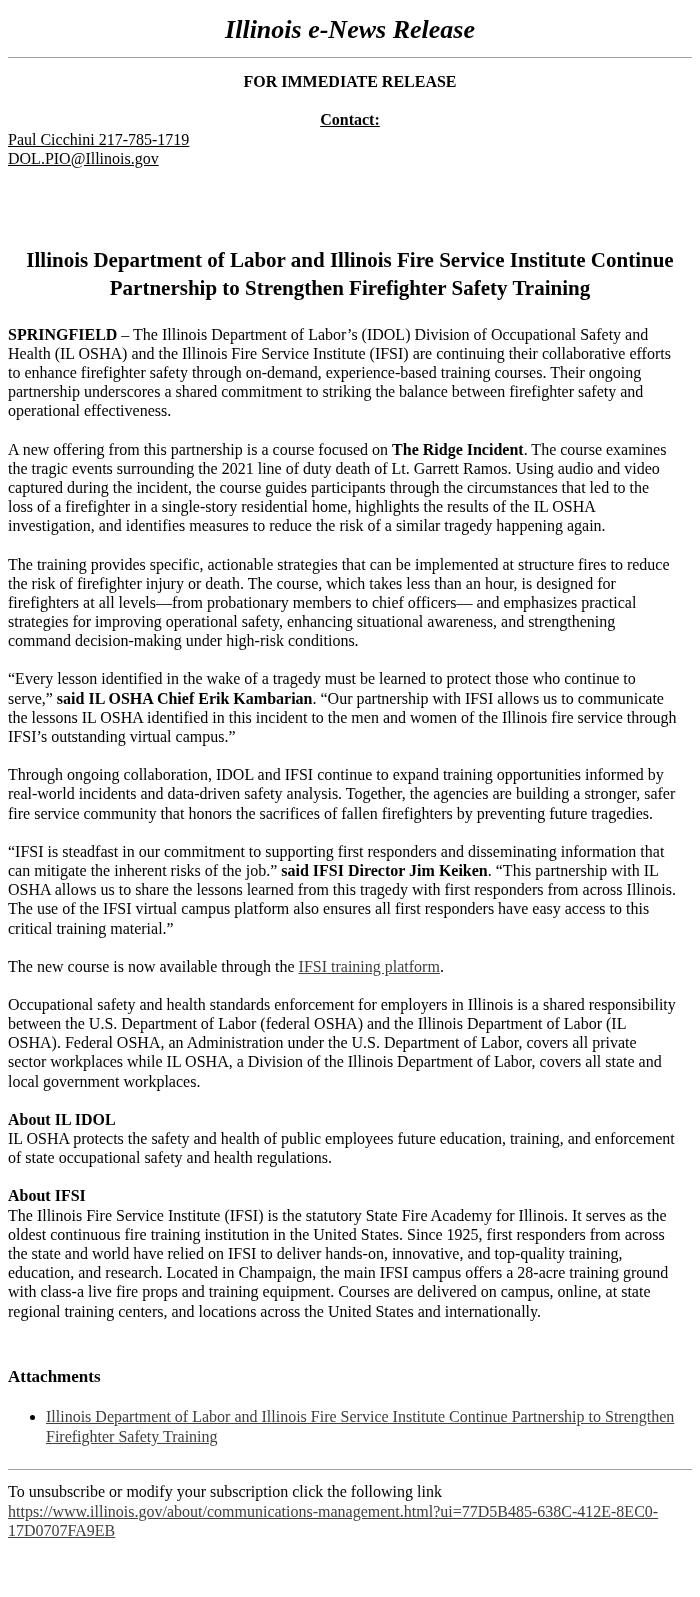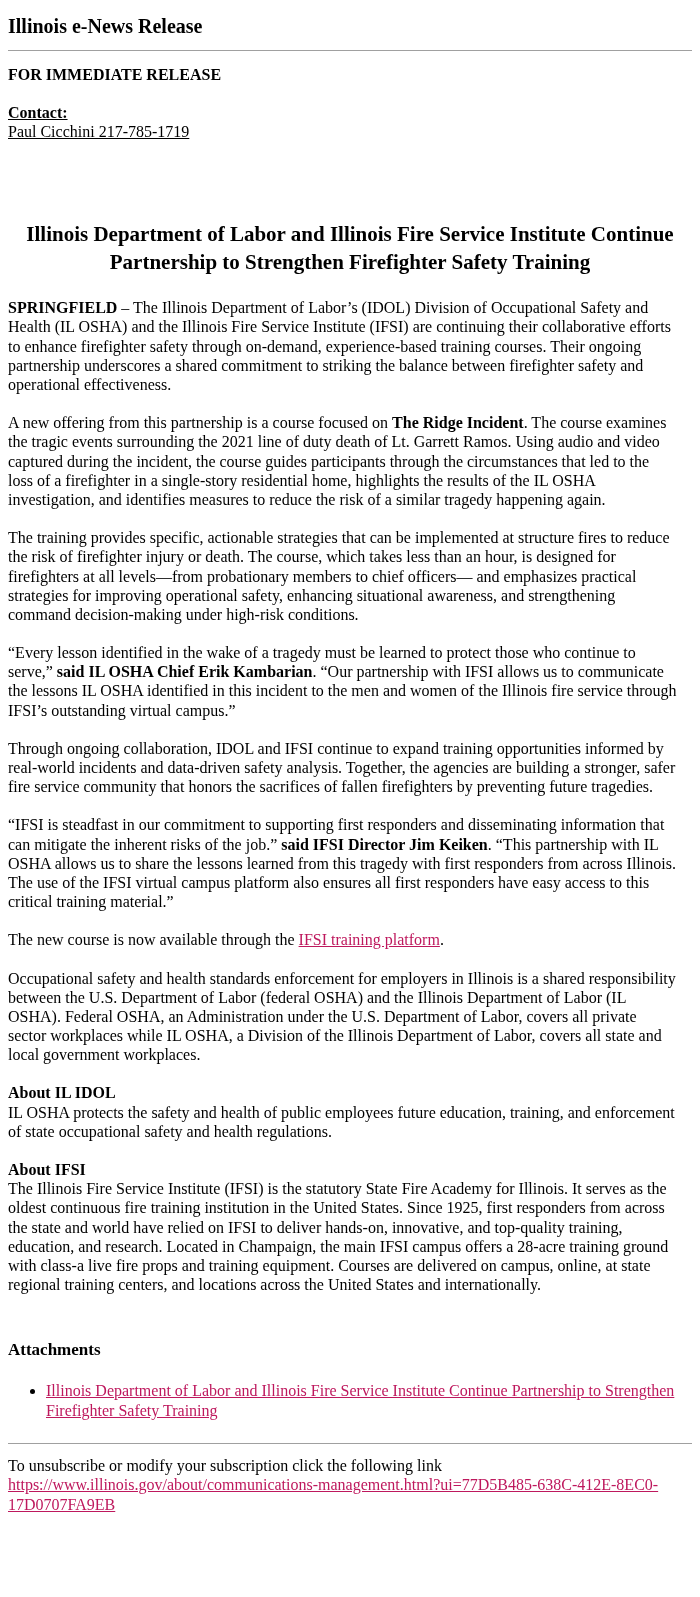--- a/index.html
+++ b/index.html
@@ -11,46 +11,47 @@
     font-size: 16px;
   }
   .page {
     width: 700px;
     min-height: 1597px;
     box-sizing: border-box;
     padding: 6px 8px 30px 8px;
     background: #ffffff;
   }
   .doc-title {
-    font-size: 20px;
+    font-size: 26px;
     font-weight: bold;
-    text-align: left;
+    text-align: center;
     margin: 8px 0 12px 0;
     line-height: 1.2;
+    font-style: italic;
   }
   hr.rule {
     border: none;
     border-top: 1px solid #a0a0a0;
     height: 0;
     margin: 0 0 14px 0;
   }
   .release-info { line-height: 1.2; margin-bottom: 19px; }
   .contact-block { line-height: 1.2; margin-bottom: 0; text-decoration: underline; }
-  .bold { font-weight: bold; }
+  .bold { font-weight: bold; text-align: center; }
   .headline {
     font-size: 21px;
     font-weight: bold;
     text-align: center;
     line-height: 1.35;
     margin: 78px 12px 22px 12px;
   }
   .article-body { line-height: 1.2; }
   .para { margin: 0 15px 19px 0; }
   .doc-link {
-    color: #be185d;
+    color: #404040;
     overflow-wrap: break-word;
     word-wrap: break-word;
   }
   .attachments-title {
     font-size: 17px;
     font-weight: bold;
     margin: 46px 0 20px 0;
     line-height: 1.2;
   }
   .attachments-list {
@@ -80,20 +81,21 @@
 
   <hr class="rule">
 
   <div class="release-info">
     <div class="bold">FOR IMMEDIATE RELEASE</div>
   </div>
 
   <div class="contact-block">
     <div class="bold">Contact:</div>
     <div>Paul Cicchini 217-785-1719</div>
+    <div>DOL.PIO@Illinois.gov</div>
   </div>
 
   <h2 class="headline">Illinois Department of Labor and Illinois Fire Service Institute Continue Partnership to Strengthen Firefighter Safety Training</h2>
 
   <div class="article-body">
       <p class="para"><span class="bold">SPRINGFIELD</span><span> – The Illinois Department of Labor’s (IDOL) Division of Occupational Safety and Health (IL OSHA) and the Illinois Fire Service Institute (IFSI) are continuing their collaborative efforts to enhance firefighter safety through on-demand, experience-based training courses. Their ongoing partnership underscores a shared commitment to striking the balance between firefighter safety and operational effectiveness.</span></p>
       <p class="para"><span>A new offering from this partnership is a course focused on </span><span class="bold">The Ridge Incident</span><span>. The course examines the tragic events surrounding the 2021 line of duty death of Lt. Garrett Ramos. Using audio and video captured during the incident, the course guides participants through the circumstances that led to the loss of a firefighter in a single-story residential home, highlights the results of the IL OSHA investigation, and identifies measures to reduce the risk of a similar tragedy happening again.</span></p>
       <p class="para"><span>The training provides specific, actionable strategies that can be implemented at structure fires to reduce the risk of firefighter injury or death. The course, which takes less than an hour, is designed for firefighters at all levels—from probationary members to chief officers— and emphasizes practical strategies for improving operational safety, enhancing situational awareness, and strengthening command decision-making under high-risk conditions.</span></p>
       <p class="para"><span>“Every lesson identified in the wake of a tragedy must be learned to protect those who continue to serve,” </span><span class="bold">said IL OSHA Chief Erik Kambarian</span><span>. “Our partnership with IFSI allows us to communicate the lessons IL OSHA identified in this incident to the men and women of the Illinois fire service through IFSI’s outstanding virtual campus.”</span></p>
       <p class="para"><span>Through ongoing collaboration, IDOL and IFSI continue to expand training opportunities informed by real-world incidents and data-driven safety analysis. Together, the agencies are building a stronger, safer fire service community that honors the sacrifices of fallen firefighters by preventing future tragedies.</span></p>

